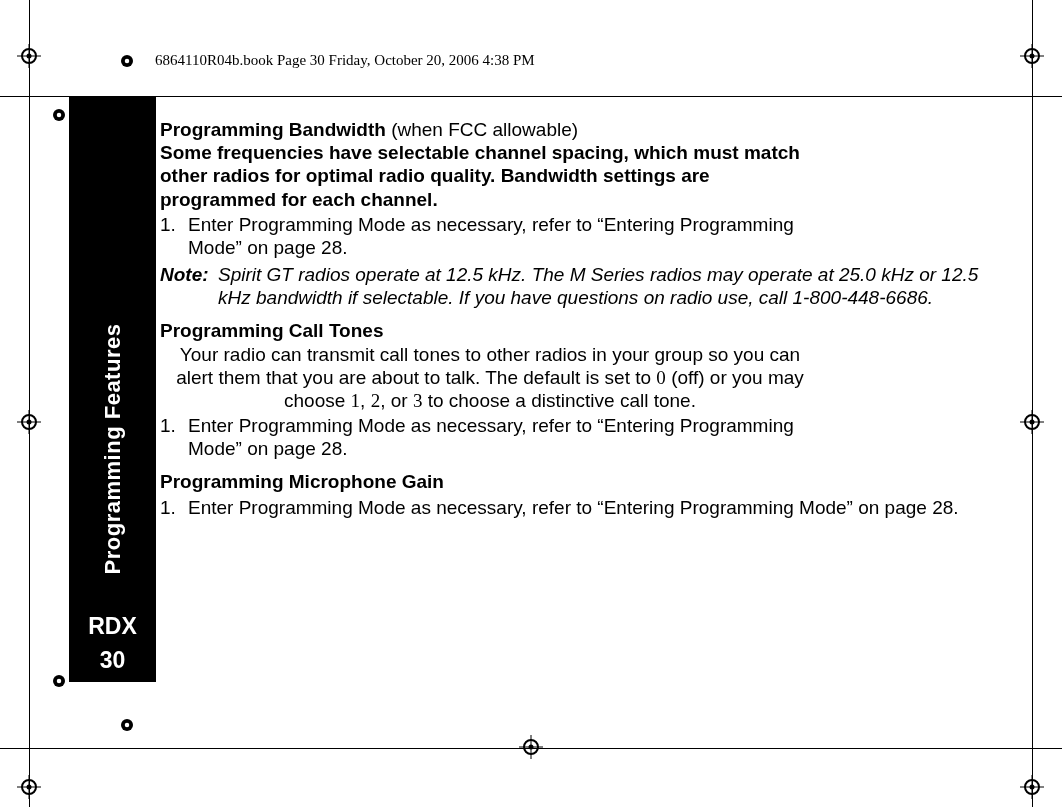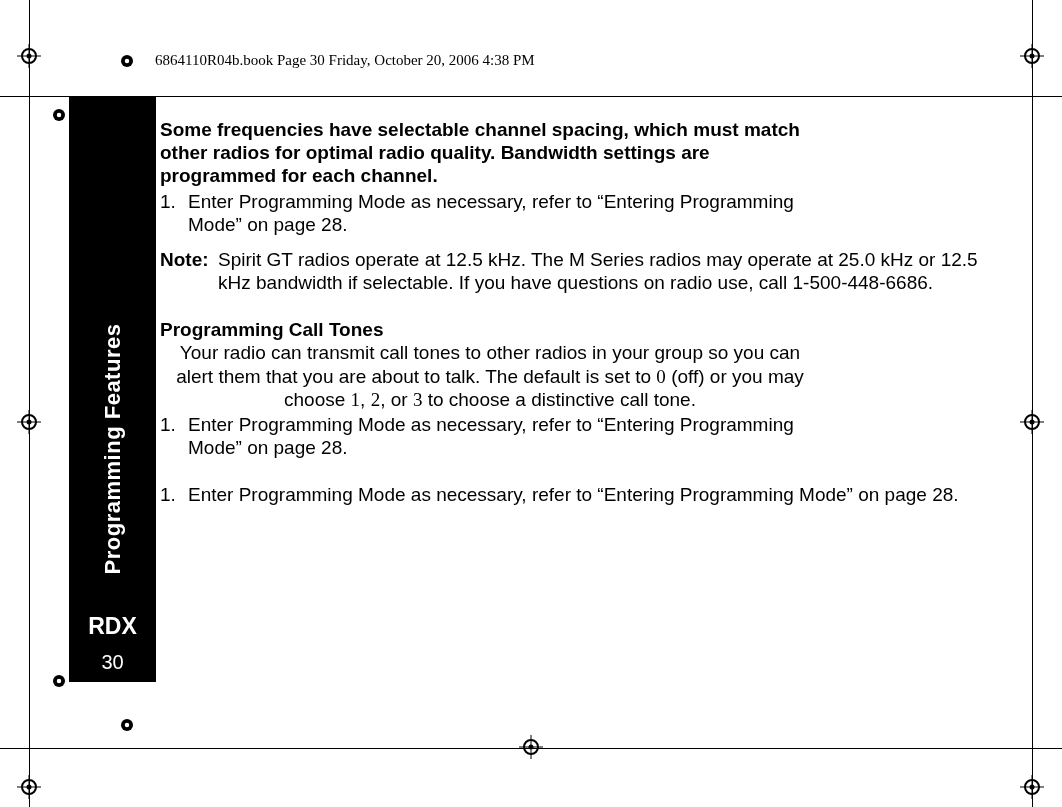--- a/index.html
+++ b/index.html
@@ -61,50 +61,50 @@
     transform: translateX(-50%);
     bottom: 42px;
     font-weight: bold;
     font-size: 23px;
   }
   .tab-page {
     position: absolute;
     left: 50%;
     transform: translateX(-50%);
     bottom: 8px;
-    font-weight: normal;
-    font-size: 20px;
+    font-weight: bold;
+    font-size: 23px;
   }
 
   .content {
     position: absolute;
     left: 160px;
     top: 118px;
     width: 840px;
     font-size: 19px;
     line-height: 1.22;
   }
   .content .section-heading { font-weight: bold; }
   .content p { margin: 0; }
-  .content .sec { margin-top: 24px; }
+  .content .sec { margin-top: 10px; }
   .content ol {
     list-style: none;
     padding: 0;
     margin: 2px 0 0 0;
   }
   .content ol li {
     padding-left: 28px;
     position: relative;
   }
   .content ol li .num {
     position: absolute;
     left: 0;
     top: 0;
   }
-  .note-row { display: flex; margin-top: 12px; }
+  .note-row { display: flex; margin-top: 4px; font-style: italic; }
   .note-label { font-weight: bold; width: 58px; flex: 0 0 58px; }
   .note-body { flex: 1; }
 
   .serif-digit { font-family: "Times New Roman", serif; }
 </style>
 </head>
 <body>
 
 <div class="hline h-top"></div>
 <div class="hline h-bot"></div>
@@ -198,46 +198,50 @@
 <div class="header-line">6864110R04b.book  Page 30  Friday, October 20, 2006  4:38 PM</div>
 
 <div class="black-tab">
   <div class="tab-text-vert">Programming Features</div>
   <div class="tab-rdx">RDX</div>
   <div class="tab-page">30</div>
 </div>
 
 <div class="content">
 
+  <p>
+    <span class="section-heading">Programming Bandwidth</span><span> (when FCC allowable)</span>
+  </p>
   <p style="max-width:660px;font-weight:bold;">Some frequencies have selectable channel spacing, which must match other radios for optimal radio quality. Bandwidth settings are programmed for each channel.</p>
   <ol>
     <li style="max-width:620px;">
       <span class="num">1.</span>
       <span>Enter Programming Mode as necessary, refer to “Entering Programming Mode” on page 28.</span>
     </li>
   </ol>
   <div class="note-row" style="max-width:820px;">
     <div class="note-label">Note:</div>
-    <div class="note-body">Spirit GT radios operate at 12.5 kHz. The M Series radios may operate at 25.0 kHz or 12.5 kHz bandwidth if selectable. If you have questions on radio use, call 1-500-448-6686.</div>
+    <div class="note-body">Spirit GT radios operate at 12.5 kHz. The M Series radios may operate at 25.0 kHz or 12.5 kHz bandwidth if selectable. If you have questions on radio use, call 1-800-448-6686.</div>
   </div>
 
   <div class="sec">
     <p class="section-heading">Programming Call Tones</p>
     <p style="max-width:660px;text-align:center;">
       <span>Your radio can transmit call tones to other radios in your group so you can alert them that you are about to talk. The default is set to </span><span class="serif-digit">0</span><span> (off) or you may choose </span><span class="serif-digit">1</span><span>, </span><span class="serif-digit">2</span><span>, or </span><span class="serif-digit">3</span><span> to choose a distinctive call tone.</span>
     </p>
     <ol>
       <li style="max-width:620px;">
         <span class="num">1.</span>
         <span>Enter Programming Mode as necessary, refer to “Entering Programming Mode” on page 28.</span>
       </li>
     </ol>
   </div>
 
   <div class="sec">
+    <p class="section-heading">Programming Microphone Gain</p>
     <ol>
       <li style="max-width:820px;">
         <span class="num">1.</span>
         <span>Enter Programming Mode as necessary, refer to “Entering Programming Mode” on page 28.</span>
       </li>
     </ol>
   </div>
 
 </div>
 

